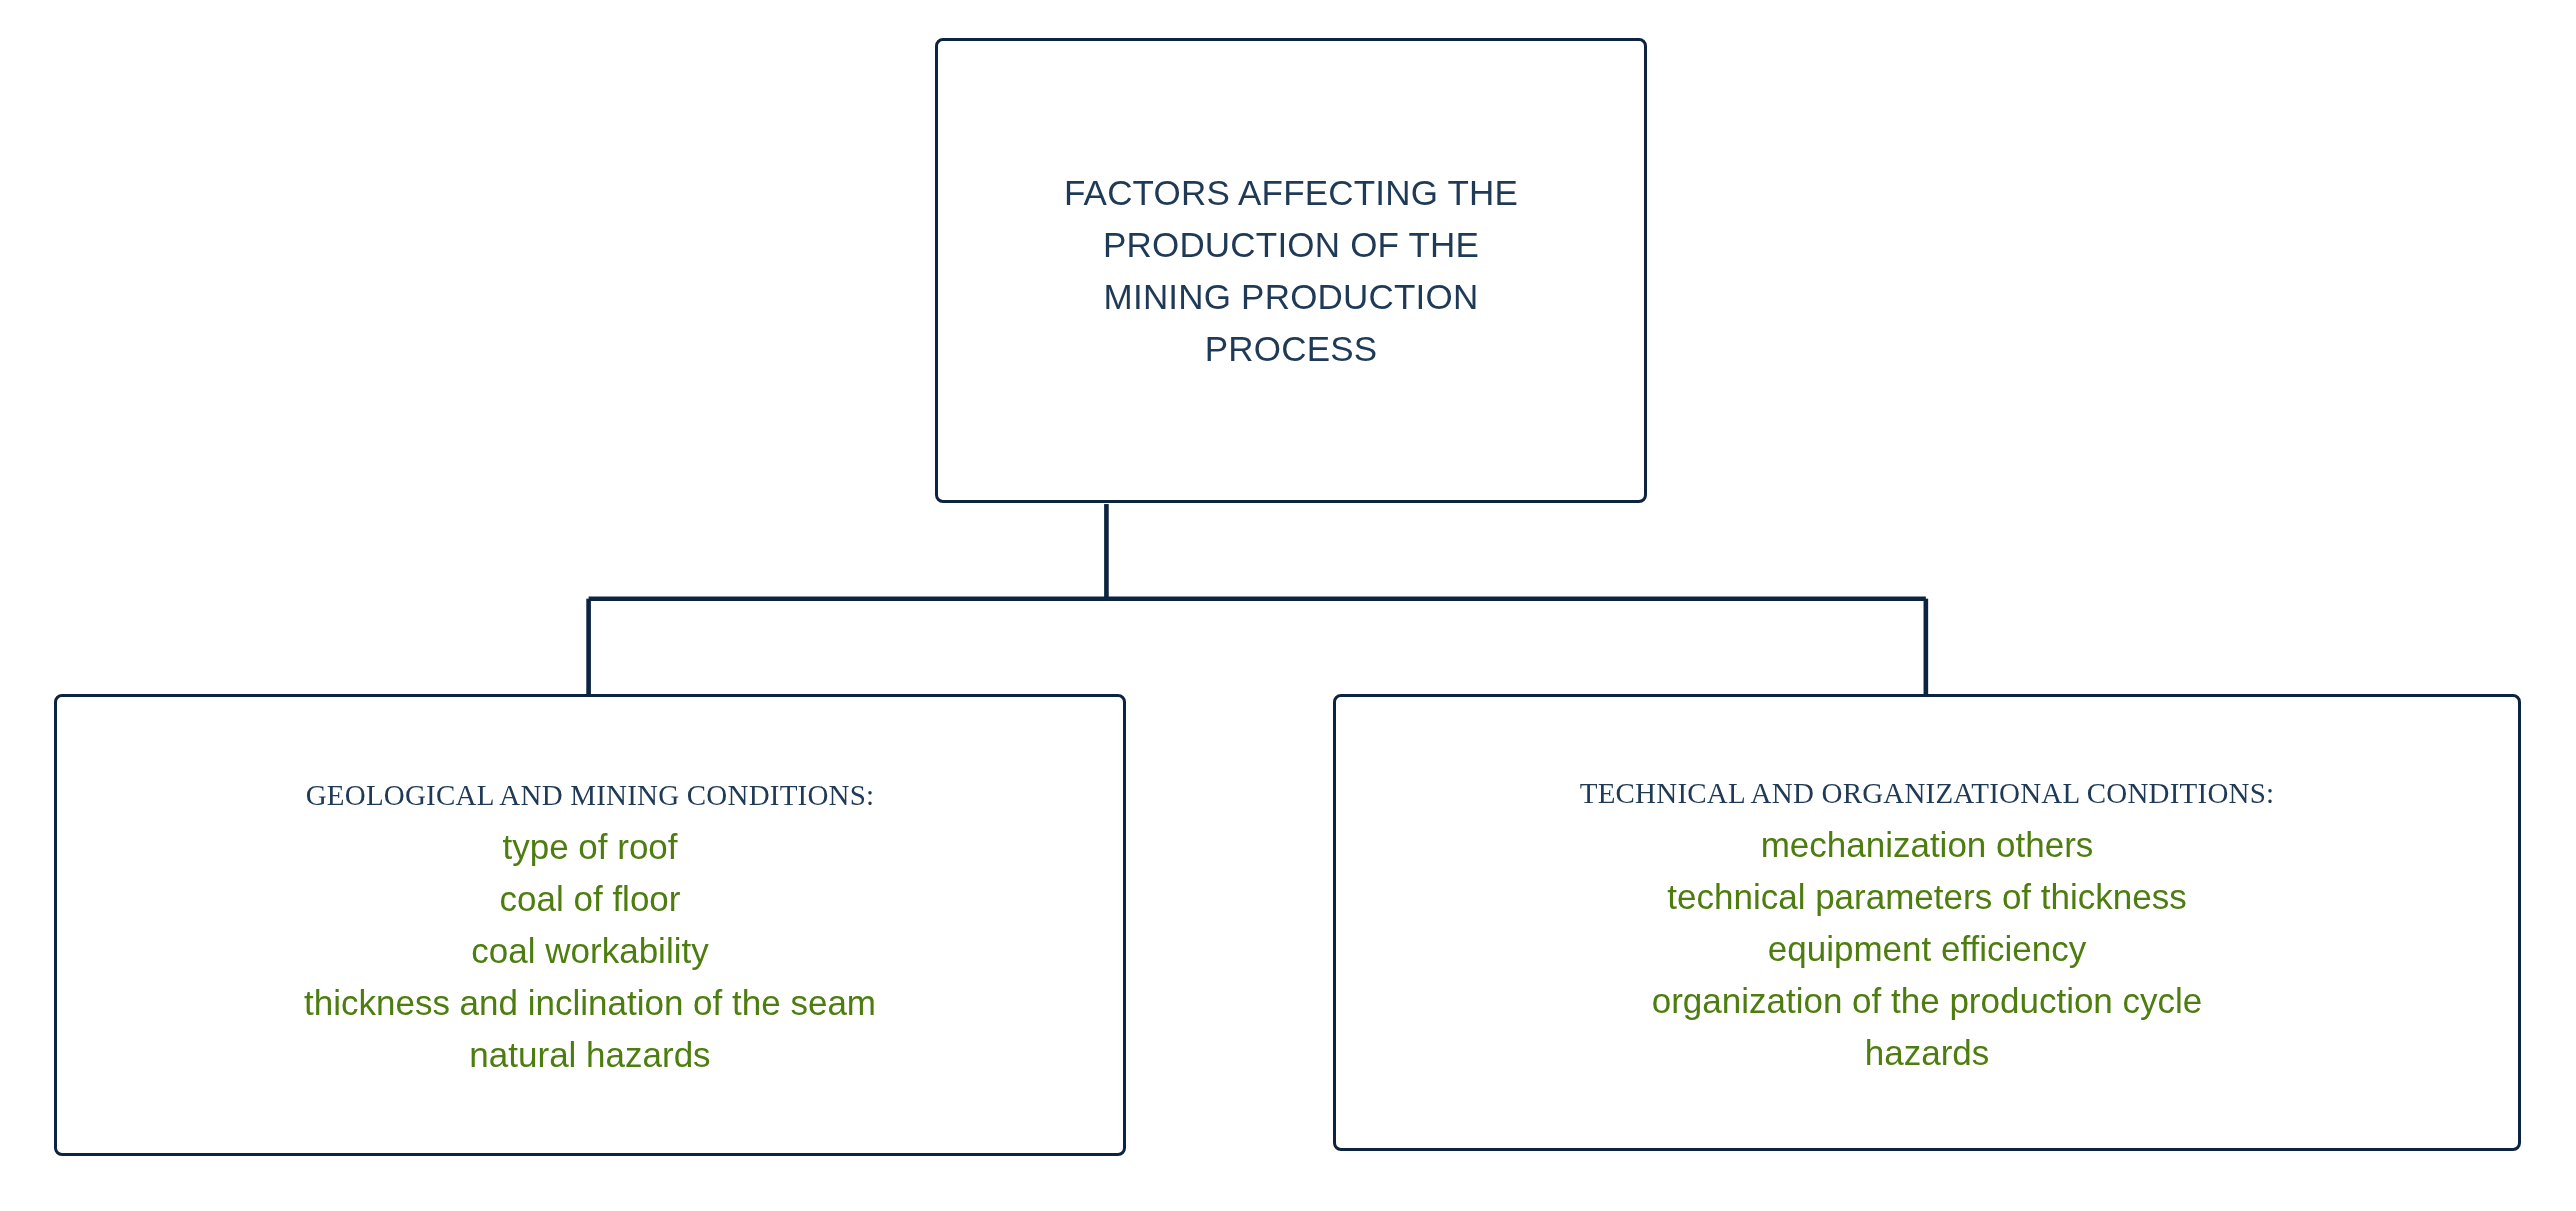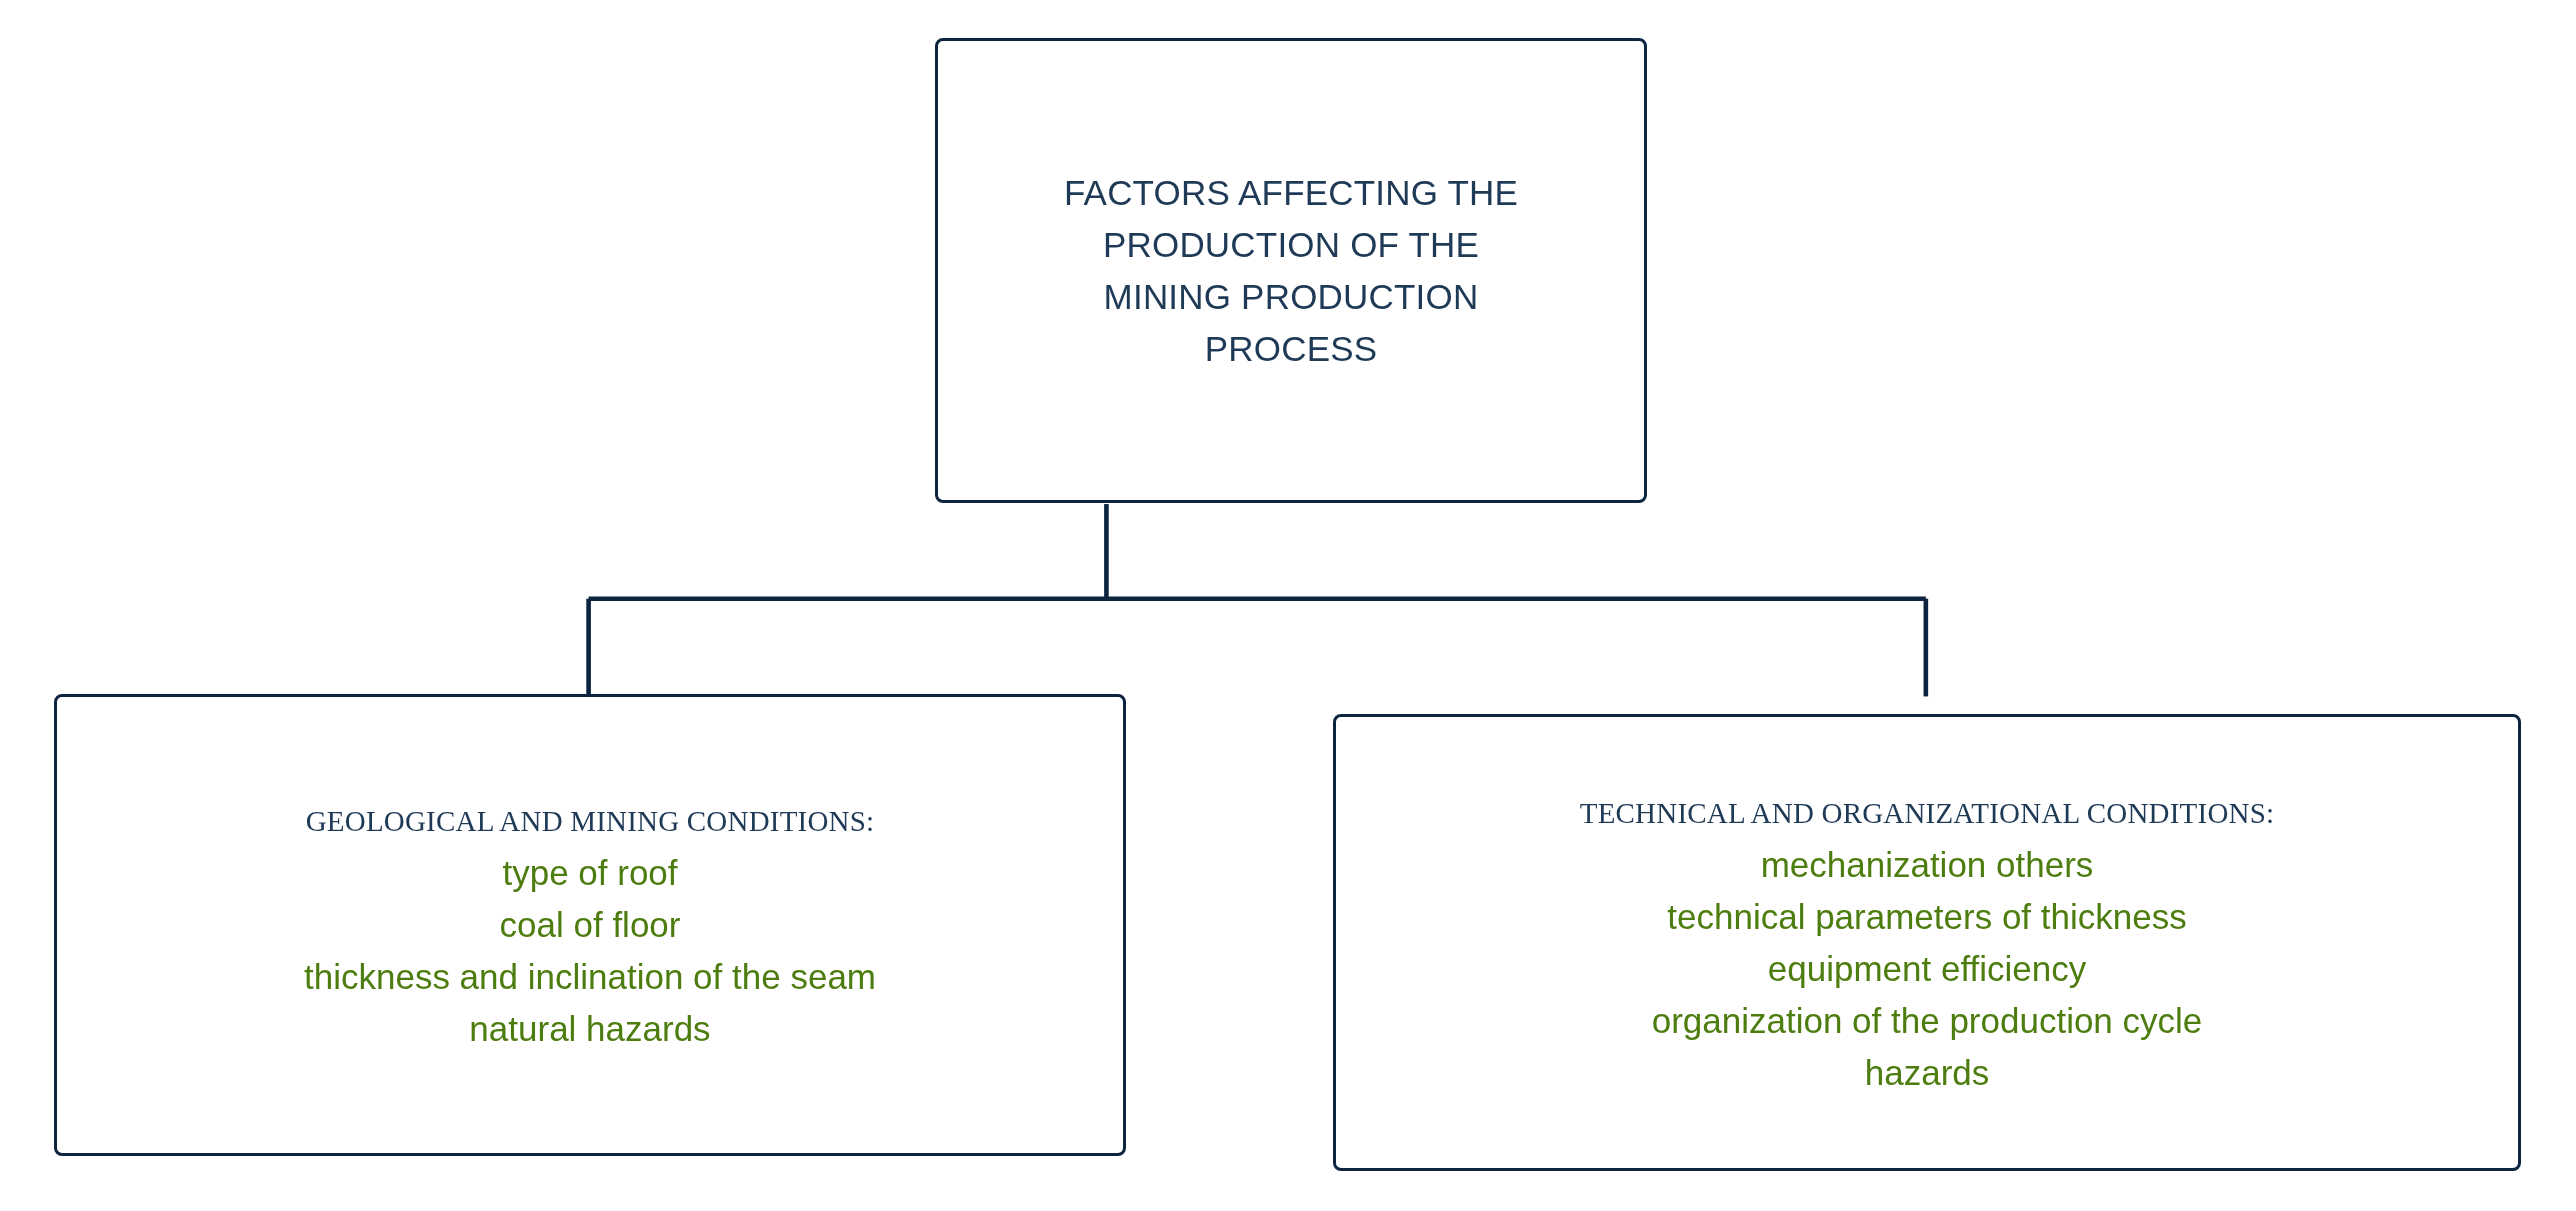--- a/index.html
+++ b/index.html
@@ -58,21 +58,20 @@
     top: 694px;
     width: 1072px;
     height: 462px;
   }
 
   #right-node {
     left: 1333px;
     top: 694px;
     width: 1188px;
     height: 457px;
-    margin-top: 20px;
   }
 
   
   .node-text-block {
     width: 100%;
   }
 
   .node-title {
     display: block;
     font-size: 35px;
@@ -124,20 +123,21 @@
       <span class="node-title">MINING PRODUCTION</span>
       <span class="node-title">PROCESS</span>
     </div>
   </div>
 
   <div class="node-box" id="left-node">
     <div class="node-text-block">
       <span class="node-title">GEOLOGICAL AND MINING CONDITIONS:</span>
       <span class="node-item">type of roof</span>
       <span class="node-item">coal of floor</span>
+      <span class="node-item">coal workability</span>
       <span class="node-item">thickness and inclination of the seam</span>
       <span class="node-item">natural hazards</span>
     </div>
   </div>
 
   <div class="node-box" id="right-node">
     <div class="node-text-block">
       <span class="node-title">TECHNICAL AND ORGANIZATIONAL CONDITIONS:</span>
       <span class="node-item">mechanization others</span>
       <span class="node-item">technical parameters of thickness</span>

